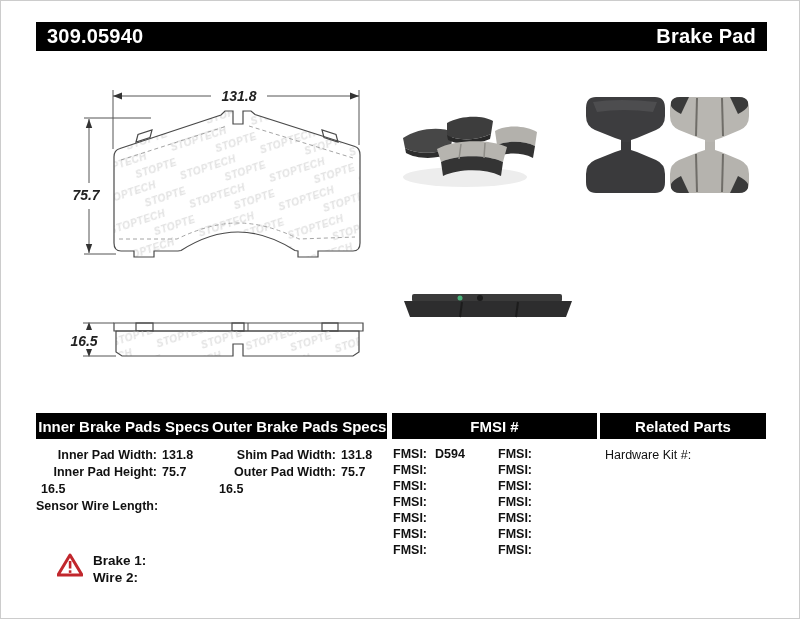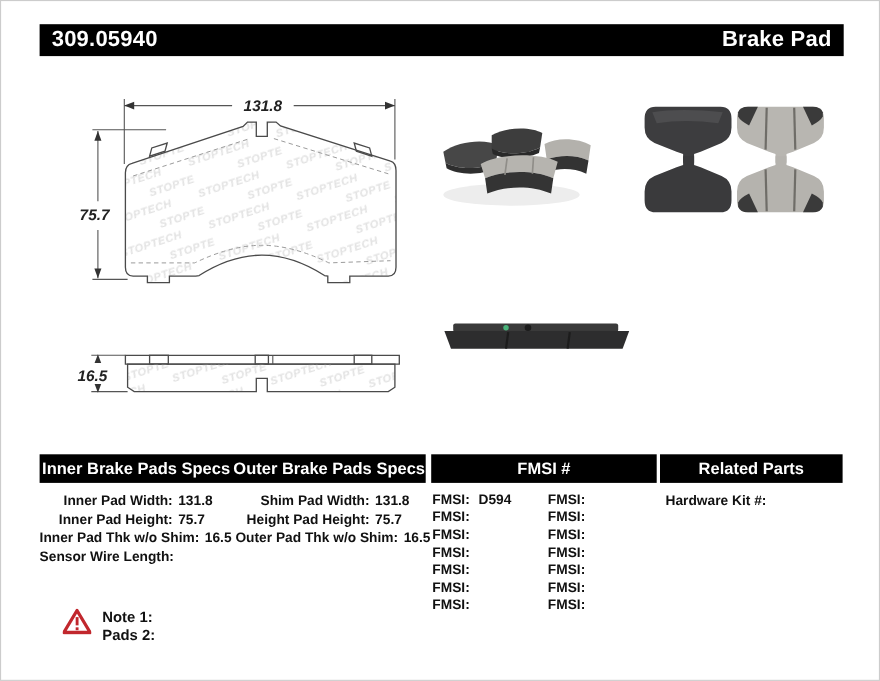--- a/index.html
+++ b/index.html
@@ -33,21 +33,21 @@
   .col-outer{left:178px;width:173px;}
   .col-outer .lbl{flex:0 0 122px;}
   
   .fmsirows{position:absolute;top:445px;left:392px;font-size:12.5px;font-weight:bold;color:#111;}
   .fmsicol{position:absolute;top:0;}
   .fmsicol.c1{left:0;}
   .fmsicol.c2{left:105px;}
   .fmsirow{display:flex;height:16px;align-items:center;}
   .fmsirow .val{margin-left:8px;white-space:nowrap;}
   
-  .relrows{position:absolute;top:445px;left:604px;font-size:12.5px;font-weight:bold;color:#111;}
+  .relrows{position:absolute;top:445px;left:604px;font-size:12.5px;font-weight:normal;color:#111;}
   .relrow{height:17px;display:flex;align-items:center;}
   .relrow .val{margin-left:5px;}
   
   .noterows{position:absolute;left:92px;top:551px;font-size:13.5px;font-weight:bold;color:#111;}
   .noterow{height:17px;display:flex;align-items:center;}
   .noterow .val{margin-left:5px;}
 </style>
 </head>
 <body>
 
@@ -193,39 +193,37 @@
     <div class="speccol col-inner">
       <div class="specrow">
         <span class="lbl">Inner Pad Width:</span>
         <span class="val">131.8</span>
       </div>
       <div class="specrow">
         <span class="lbl">Inner Pad Height:</span>
         <span class="val">75.7</span>
       </div>
       <div class="specrow">
-        <span class="lbl">Inner Pad Thk w/o Shim:</span>
         <span class="val">16.5</span>
       </div>
       <div class="specrow">
         <span class="lbl">Sensor Wire Length:</span>
         <span class="val"></span>
       </div>
     </div>
     <div class="speccol col-outer">
       <div class="specrow">
         <span class="lbl">Shim Pad Width:</span>
         <span class="val">131.8</span>
       </div>
       <div class="specrow">
-        <span class="lbl">Height Pad Height:</span>
+        <span class="lbl">Outer Pad Width:</span>
         <span class="val">75.7</span>
       </div>
       <div class="specrow">
-        <span class="lbl">Outer Pad Thk w/o Shim:</span>
         <span class="val">16.5</span>
       </div>
     </div>
   </div>
 
   <div class="fmsirows">
     <div class="fmsicol c1">
       <div class="fmsirow">
         <span class="lbl">FMSI:</span>
         <span class="val">D594</span>
@@ -294,22 +292,22 @@
     </div>
   </div>
 
   <svg class="abs" style="left:56px;top:552px" width="26" height="24" viewBox="0 0 26 24">
     <polygon points="13,2 25,22 1,22" fill="#ffffff" stroke="#c1272d" stroke-width="3" stroke-linejoin="round"></polygon>
     <rect x="11.8" y="8" width="2.6" height="7.5" fill="#c1272d"></rect>
     <rect x="11.8" y="17.3" width="2.6" height="2.6" fill="#c1272d"></rect>
   </svg>
   <div class="noterows">
     <div class="noterow">
-      <span class="lbl">Note 1:</span>
+      <span class="lbl">Brake 1:</span>
       <span class="val"></span>
     </div>
     <div class="noterow">
-      <span class="lbl">Pads 2:</span>
+      <span class="lbl">Wire 2:</span>
       <span class="val"></span>
     </div>
   </div>
 
 </div>
 
 </body></html>

